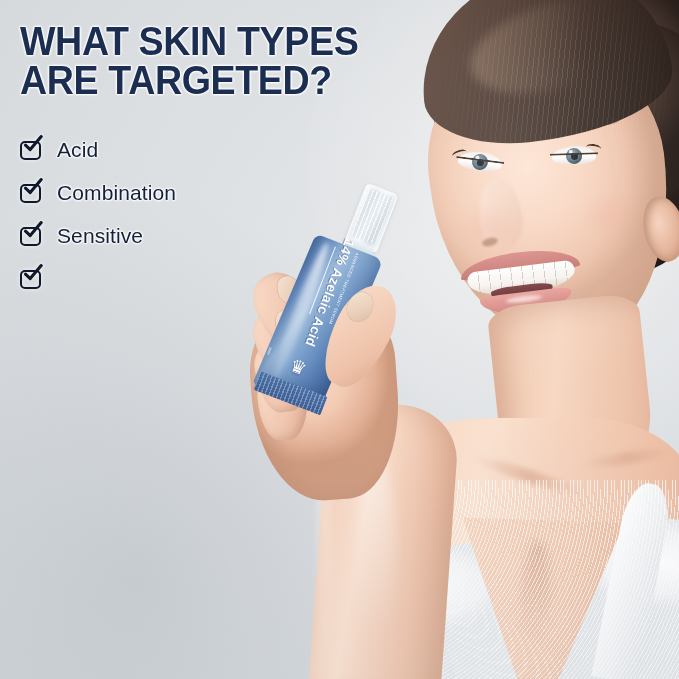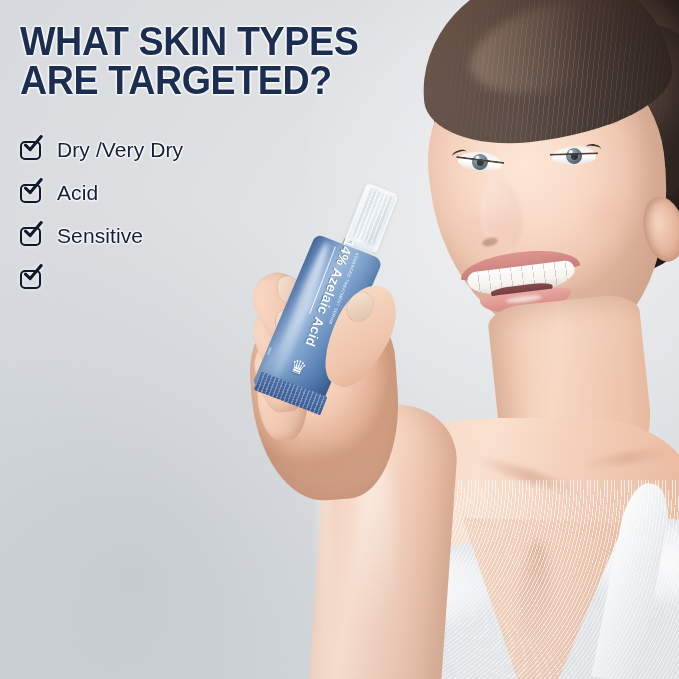--- a/index.html
+++ b/index.html
@@ -599,40 +599,40 @@
 
     <div class="photo-grade"></div>
   </div>
 
   <div class="headline">WHAT SKIN TYPES
 ARE TARGETED?</div>
 
   <div class="checklist">
 
 
-    <div class="check-row">
-      <span class="cbox">
-        <span class="box"></span>
-        <svg class="tick" viewBox="0 0 20 20">
-          <path d="M2.5 10.2 L7.2 14.6 L18.2 1.6" fill="none" stroke="#10182c" stroke-width="3.1" stroke-linecap="round" stroke-linejoin="round"></path>
-        </svg>
-      </span>
-      <span class="check-label">Dry /Very Dry</span>
-    </div>
 
     <div class="check-row">
       <span class="cbox">
         <span class="box"></span>
         <svg class="tick" viewBox="0 0 20 20">
           <path d="M2.5 10.2 L7.2 14.6 L18.2 1.6" fill="none" stroke="#10182c" stroke-width="3.1" stroke-linecap="round" stroke-linejoin="round"></path>
         </svg>
       </span>
       <span class="check-label">Acid</span>
     </div>
 
+    <div class="check-row">
+      <span class="cbox">
+        <span class="box"></span>
+        <svg class="tick" viewBox="0 0 20 20">
+          <path d="M2.5 10.2 L7.2 14.6 L18.2 1.6" fill="none" stroke="#10182c" stroke-width="3.1" stroke-linecap="round" stroke-linejoin="round"></path>
+        </svg>
+      </span>
+      <span class="check-label">Combination</span>
+    </div>
 
     <div class="check-row">
       <span class="cbox">
         <span class="box"></span>
         <svg class="tick" viewBox="0 0 20 20">
           <path d="M2.5 10.2 L7.2 14.6 L18.2 1.6" fill="none" stroke="#10182c" stroke-width="3.1" stroke-linecap="round" stroke-linejoin="round"></path>
         </svg>
       </span>
       <span class="check-label">Sensitive</span>
     </div>

